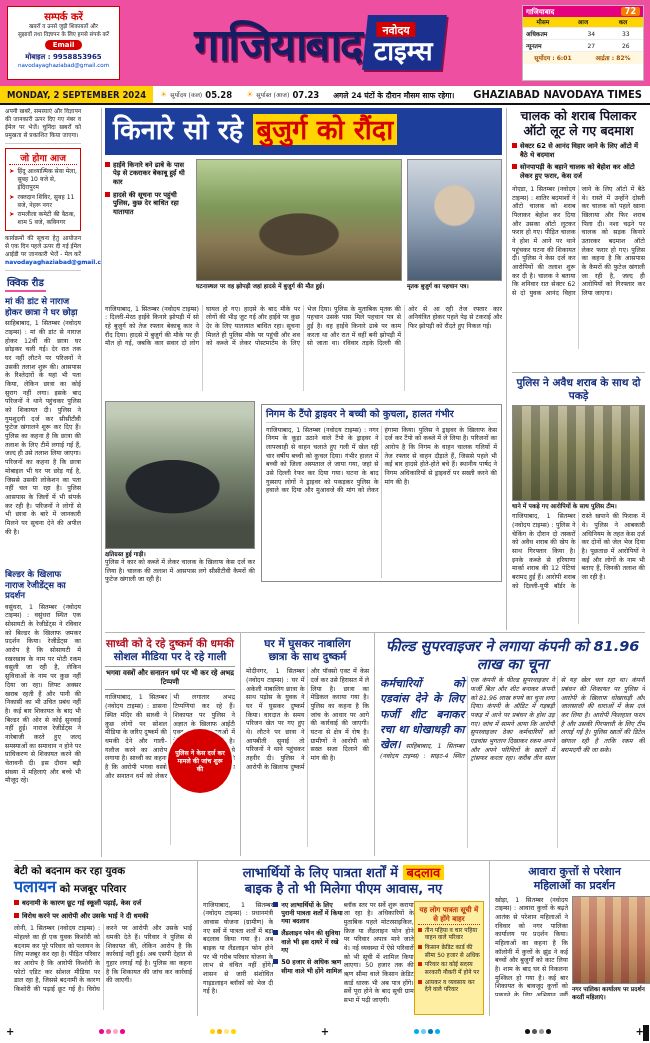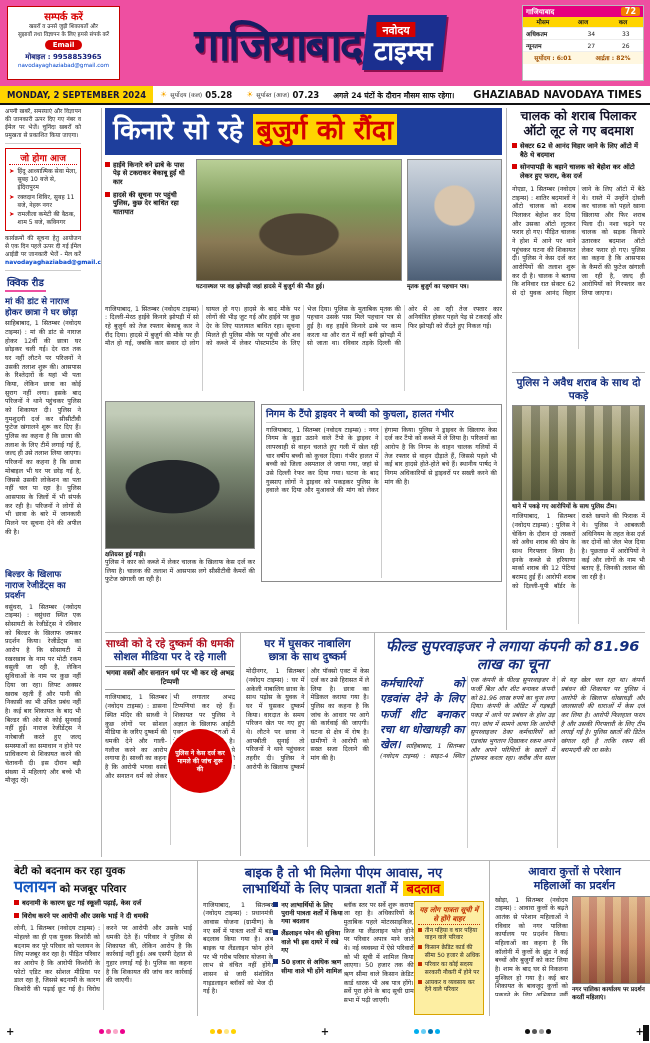--- a/index.html
+++ b/index.html
@@ -107,21 +107,21 @@
   .bt-c { flex:1; padding:4px 0 0 5px; }
   .beti-h1 { font-size:10.2px; font-weight:bold; color:#111; line-height:1.2; }
   .beti-h2 { line-height:1.1; margin:1px 0 3px; }
   .beti-blue { color:#1558c0; font-size:16px; font-weight:bold; }
   .beti-rest { font-size:10.2px; font-weight:bold; color:#111; }
   .awas-head { font-size:13px; font-weight:bold; color:#16307f; line-height:1.25; text-align:center; margin-bottom:3px; }
   .awas-cols { display:flex; height:114px; }
   .awas-col { flex:1; overflow:hidden; }
   .awas-points .bullet { font-size:6.4px; }
   .ybox { background:#fdeea2; border:1px solid #d8a400; padding:3px 3px; height:100%; overflow:hidden; }
-  .ybox-title { font-size:7px; font-weight:bold; color:#c03000; text-align:center; border-bottom:1px dotted #c03000; padding-bottom:1px; margin-bottom:2px;font-style:italic; }
+  .ybox-title { font-size:7px; font-weight:bold; color:#c03000; text-align:center; border-bottom:1px dotted #c03000; padding-bottom:1px; margin-bottom:2px; }
   .ybox-item { display:flex; gap:3px; font-size:5.9px; line-height:1.3; margin-bottom:2px; }
   .ybox-item .sq { width:4px; height:4px; margin-top:1px; background:#c03000; }
   .dogs-head { font-size:11px; font-weight:bold; color:#16307f; line-height:1.25; text-align:center; }
   .dogs-row { display:flex; gap:4px; margin-top:3px; height:100px; }
   
   .footerbar { position:absolute; left:0; top:1020px; width:650px; height:23px; display:flex; align-items:center; justify-content:space-between; padding:0 6px; }
   .regplus { font-size:10px; font-weight:bold; color:#111; }
   .dots { display:inline-flex; gap:2px; align-items:center; }
   .dot { width:5px; height:5px; border-radius:50%; display:inline-block; }
   .fold-mark { position:absolute; right:1px; top:1025px; width:6px; height:16px; background:#111; }
@@ -332,22 +332,22 @@
         </div>
       <div class="bullet">
           <span class="sq"></span>
           <span>विरोध करने पर आरोपी और उसके भाई ने दी धमकी</span>
         </div>
       <div class="small-body cols2" style="height:86px;">लोनी, 1 सितम्बर (नवोदय टाइम्स) : मोहल्ले का ही एक युवक किशोरी को बदनाम कर पूरे परिवार को पलायन के लिए मजबूर कर रहा है। पीड़ित परिवार का आरोप है कि आरोपी किशोरी के फोटो एडिट कर सोशल मीडिया पर डाल रहा है, जिससे बदनामी के कारण किशोरी की पढ़ाई छूट गई है। विरोध करने पर आरोपी और उसके भाई धमकी देते हैं। परिवार ने पुलिस से शिकायत की, लेकिन आरोप है कि कार्रवाई नहीं हुई। अब एसपी देहात से गुहार लगाई गई है। पुलिस का कहना है कि शिकायत की जांच कर कार्रवाई की जाएगी।</div>
     </div>
 
     <div class="bt-b">
       <div class="awas-head">
+        <div><span>लाभार्थियों के लिए पात्रता शर्तों में </span><span class="hl">बदलाव</span></div>
         <div>बाइक है तो भी मिलेगा पीएम आवास, नए</div>
-        <div><span>लाभार्थियों के लिए पात्रता शर्तों में </span><span class="hl">बदलाव</span></div>
       </div>
       <div class="awas-cols">
         <div class="awas-col small-body">गाजियाबाद, 1 सितम्बर (नवोदय टाइम्स) : प्रधानमंत्री आवास योजना (ग्रामीण) के नए सर्वे में पात्रता शर्तों में बड़ा बदलाव किया गया है। अब बाइक या लैंडलाइन फोन होने पर भी गरीब परिवार योजना के लाभ से वंचित नहीं होंगे। शासन से जारी संशोधित गाइडलाइन ब्लॉकों को भेज दी गई है।</div>
         <div class="awas-col awas-points">
           <div class="bullet">
               <span class="sq blue"></span>
               <span>नए लाभार्थियों के लिए पुरानी पात्रता शर्तों में किया गया बदलाव</span>
             </div>
           <div class="bullet">
               <span class="sq blue"></span>

